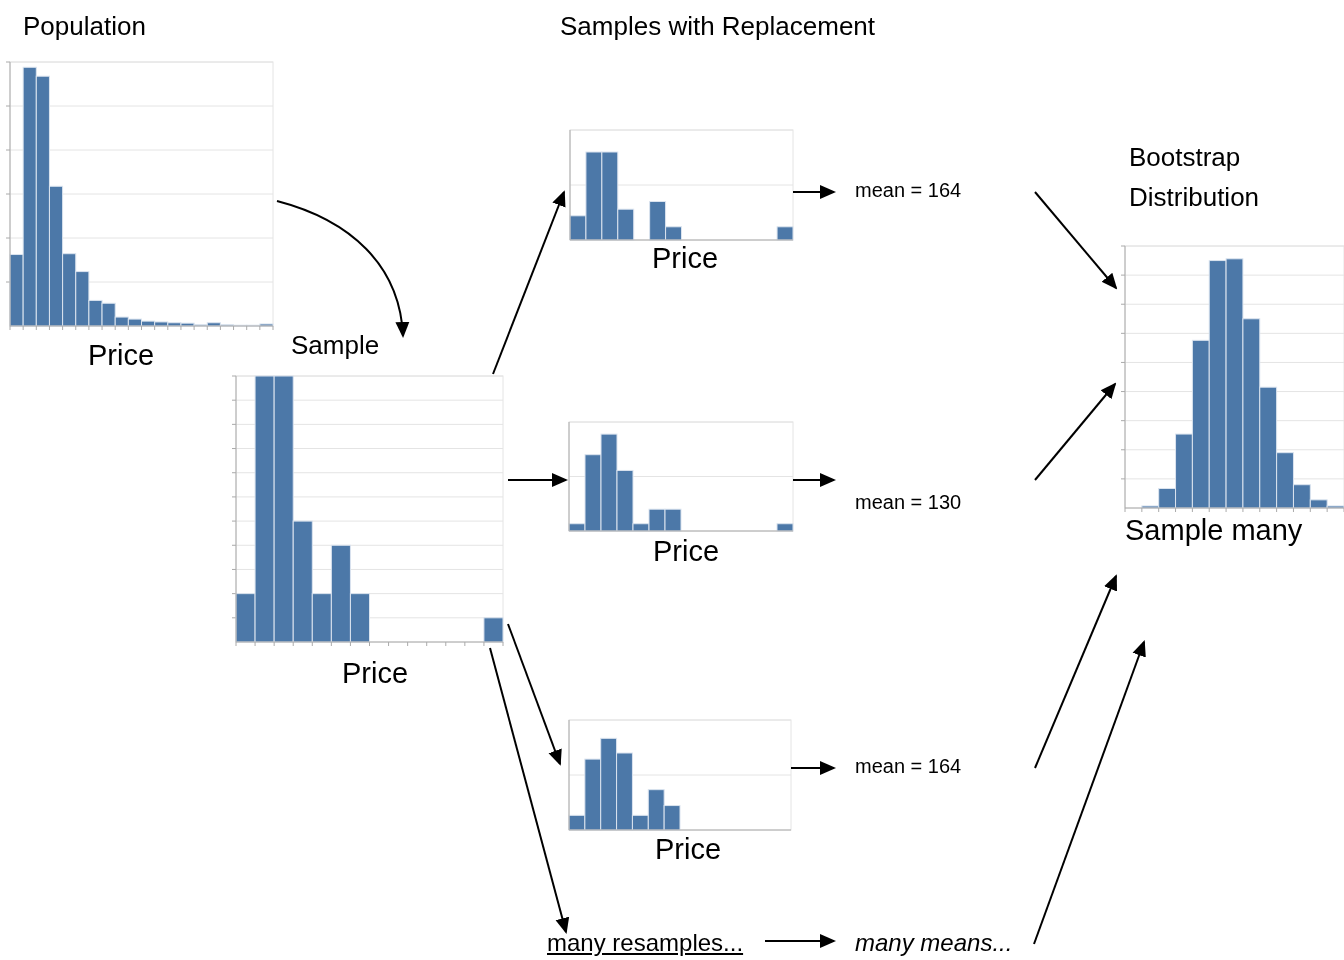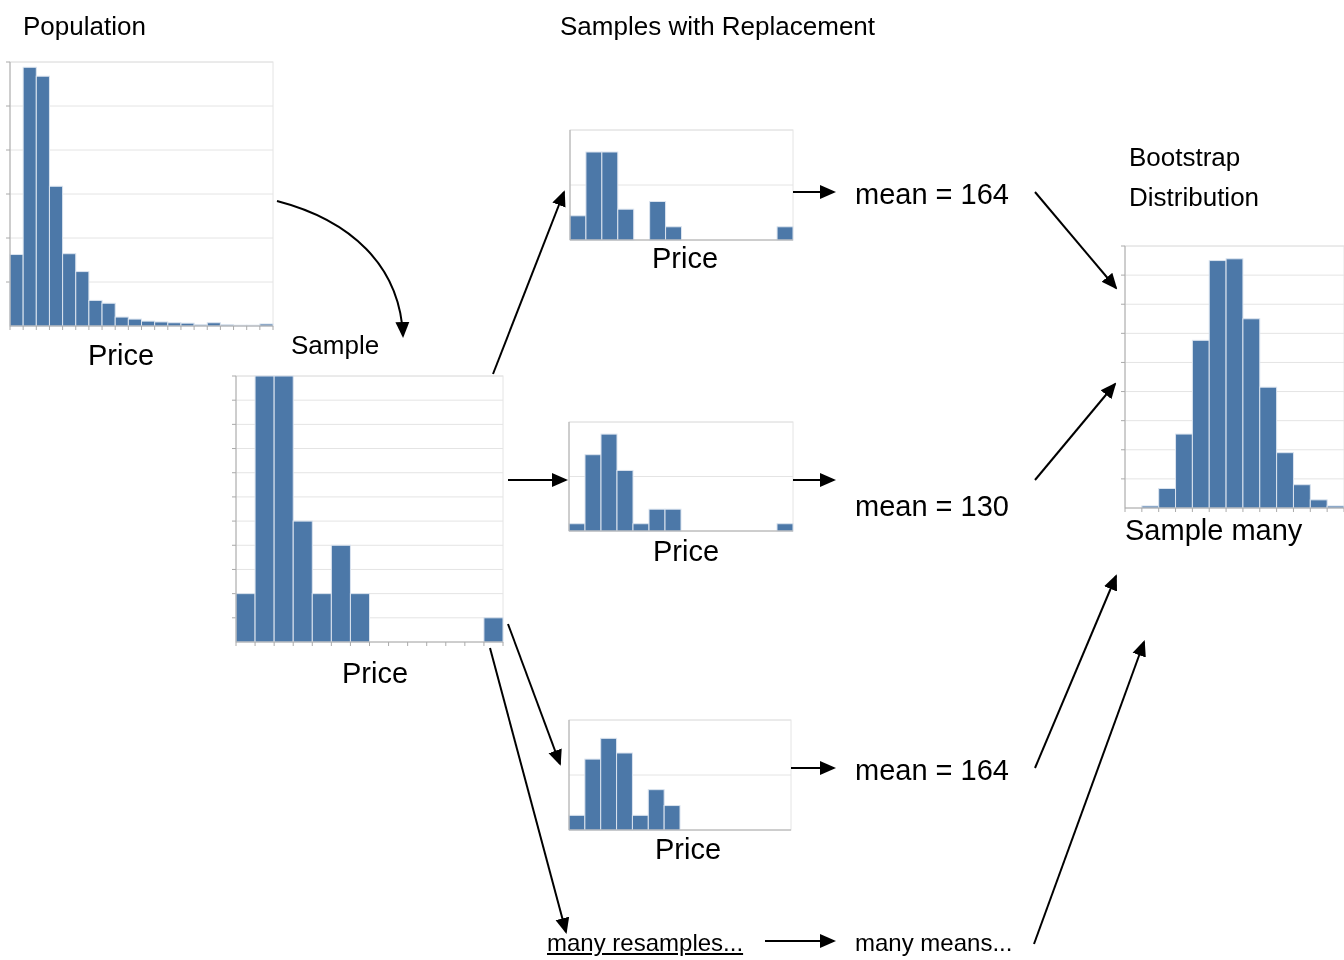--- a/index.html
+++ b/index.html
@@ -1,21 +1,21 @@
 <!DOCTYPE html>
 <html><head>
 <meta charset="utf-8">
 <style>
   html, body { margin:0; padding:0; background:#ffffff; }
   body { width:1344px; height:960px; position:relative; overflow:hidden;
          font-family:"Liberation Sans", sans-serif; color:#000; }
   .label { position:absolute; white-space:nowrap; line-height:1; }
   .title { font-size:26px; }
   .axis-label { font-size:29px; }
-  .mean-label { font-size:29px; }
+  .mean-label { font-size:20px; }
   .small-label { font-size:24px; }
   svg#canvas { position:absolute; left:0; top:0; }
 </style>
 </head>
 <body>
 
 <svg id="canvas" width="1344" height="960">
   <defs>
     <marker id="arrowhead" markerWidth="10" markerHeight="10" refX="9" refY="5" orient="auto" markerUnits="userSpaceOnUse">
       <path d="M0,0 L10,5 L0,10 z" fill="#000"></path>
@@ -253,13 +253,13 @@
 <div class="label axis-label" style="left:342px; top:659px;">Price</div>
 <div class="label axis-label" style="left:652px; top:244px;">Price</div>
 <div class="label axis-label" style="left:653px; top:537px;">Price</div>
 <div class="label axis-label" style="left:655px; top:835px;">Price</div>
 <div class="label axis-label" style="left:1125px; top:516px;">Sample many</div>
 
 <div class="label mean-label" style="left:855px; top:180px;">mean = 164</div>
 <div class="label mean-label" style="left:855px; top:492px;">mean = 130</div>
 <div class="label mean-label" style="left:855px; top:756px;">mean = 164</div>
 <div class="label small-label" style="left:547px; top:931px;text-decoration:underline;">many resamples...</div>
-<div class="label small-label" style="left:855px; top:931px;">many means...</div>
+<div class="label small-label" style="left:855px; top:931px;font-style:italic;">many means...</div>
 
 </body></html>

